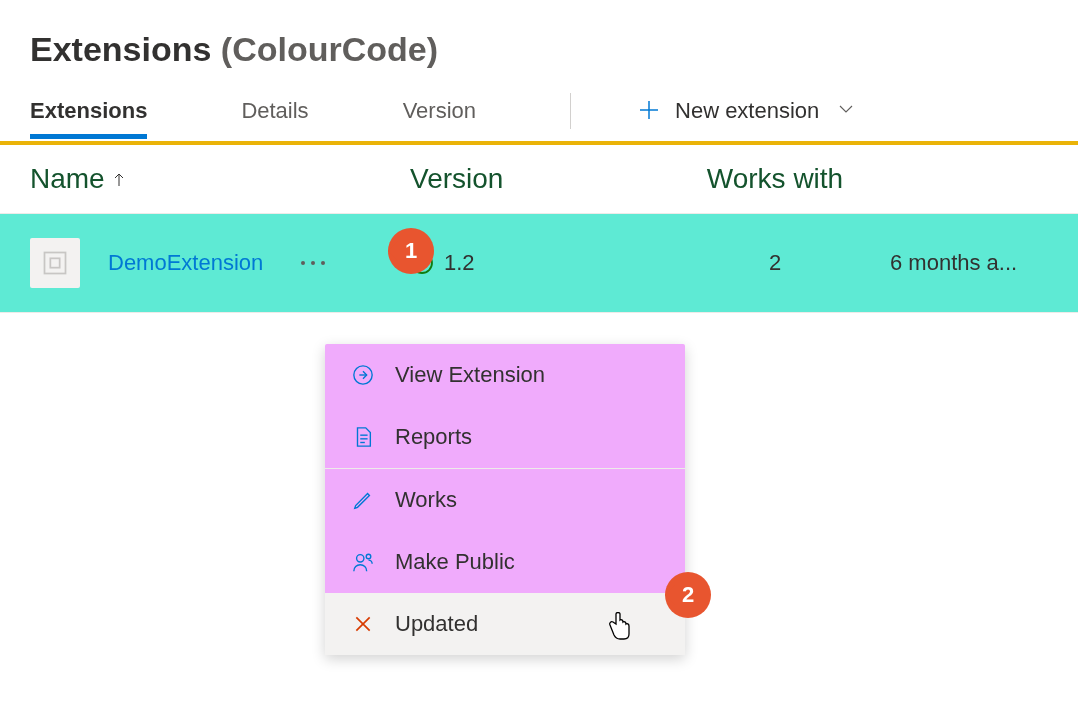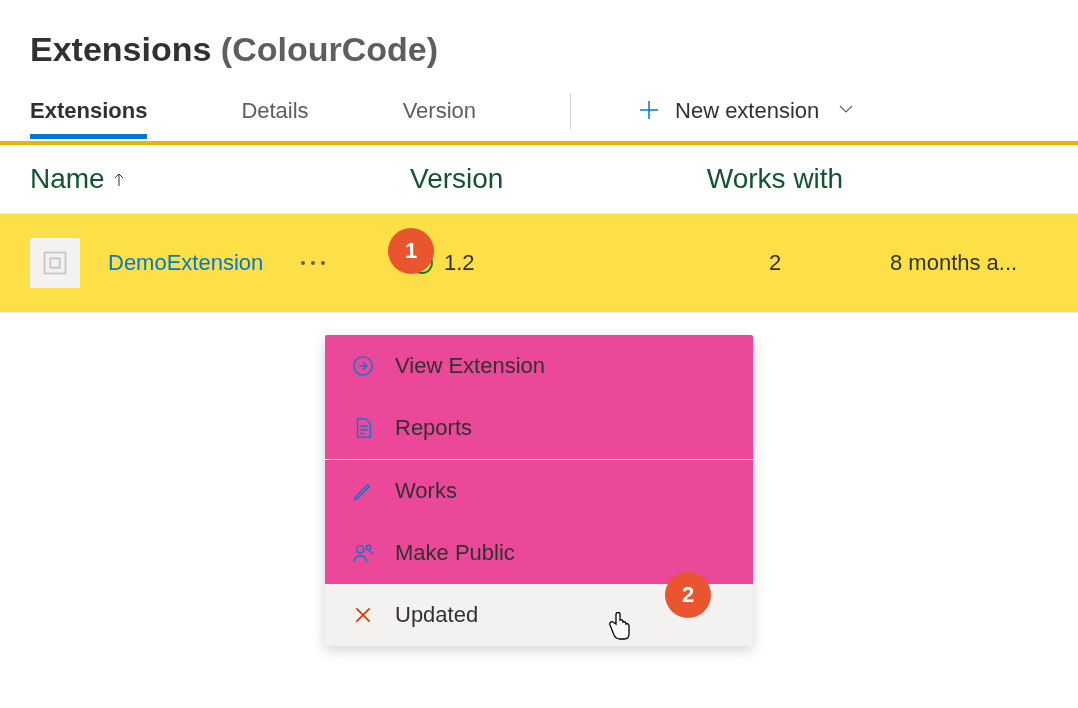--- a/index.html
+++ b/index.html
@@ -89,21 +89,21 @@
       color: #14532d;
     }
     .col-name { width: 380px; display: flex; align-items: center; }
     .col-version { width: 250px; }
     .col-works { width: 230px; text-align: center; }
     .col-updated { flex: 1; }
     .sort-icon { margin-left: 6px; }
     .row {
       display: flex;
       padding: 24px 30px;
-      background: #fde047;
+      background: #5eead4;
       border-bottom: 1px solid #edebe9;
       align-items: center;
     }
     .ext-icon-box {
       width: 50px;
       height: 50px;
       background: #f3f2f1;
       display: flex;
       align-items: center;
       justify-content: center;
@@ -173,23 +173,23 @@
       font-size: 22px;
       color: #323130;
       flex: 1;
       white-space: nowrap;
       overflow: hidden;
       text-overflow: ellipsis;
     }
     .context-menu {
       position: absolute;
       left: 325px;
-      top: 335px;
-      width: 428px;
-      background: #ec4899;
+      top: 344px;
+      width: 360px;
+      background: #f0abfc;
       box-shadow: 0 4px 14px rgba(0,0,0,0.18);
       border-radius: 2px;
     }
     .menu-item {
       display: flex;
       align-items: center;
       padding: 18px 24px;
       font-size: 22px;
       color: #323130;
       cursor: pointer;
@@ -291,21 +291,21 @@
             <circle cx="12" cy="12" r="10"></circle>
             <polyline points="7 12 11 16 17 8"></polyline>
           </svg>
       </span>
       <span>1.2</span>
     </div>
     <div class="works-cell">
       <span>2</span>
     </div>
     <div class="updated-cell">
-      <span>8 months a...</span>
+      <span>6 months a...</span>
     </div>
   </div>
 </div>
 
 <div class="callout-badge badge1" style="left:388px;top:228px;">
   <span>1</span>
 </div>
 
 <div class="context-menu">
   <div class="menu-item">

